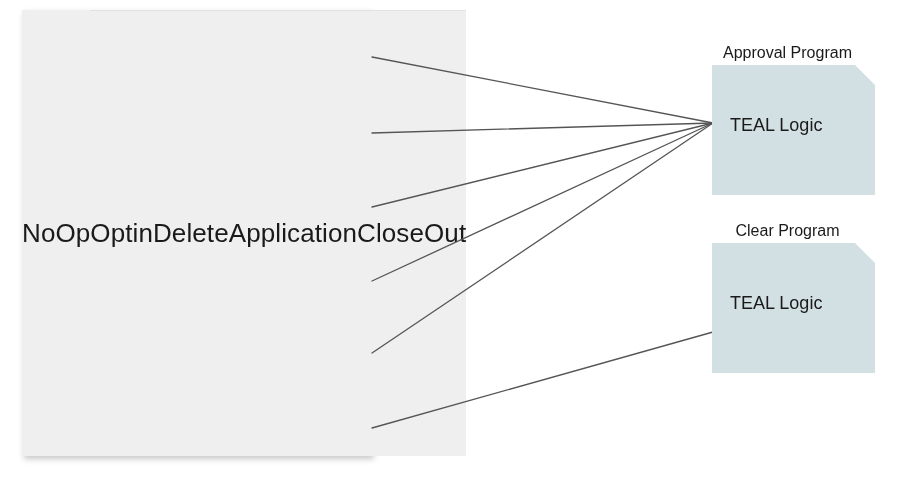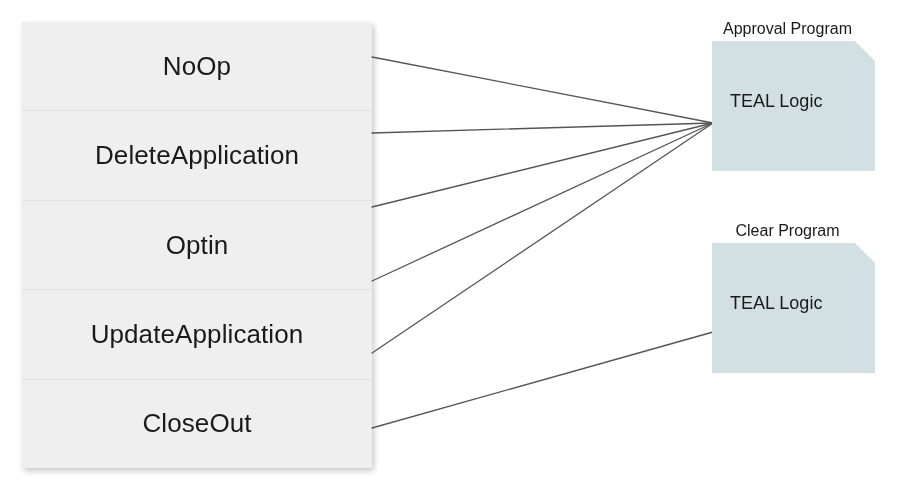--- a/index.html
+++ b/index.html
@@ -13,27 +13,26 @@
     height: 485px;
     background: #ffffff;
     overflow: hidden;
     font-family: "Liberation Sans", "DejaVu Sans", sans-serif;
   }
 
   
   #op-list {
     position: absolute;
     left: 22px;
-    top: 22px;
+    top: 10px;
     width: 350px;
     height: 446px;
     background: #efefef;
     box-shadow: 2px 3px 6px rgba(0,0,0,0.22);
     display: flex;
-    flex-direction: column;
   }
   .op-row {
     flex: 1 1 0;
     display: flex;
     align-items: center;
     justify-content: center;
     color: #1a1a1a;
     font-size: 26px;
     font-weight: 400;
     letter-spacing: 0.1px;
@@ -51,21 +50,21 @@
     top: 0;
     width: 911px;
     height: 485px;
     pointer-events: none;
   }
 
   
   .program-group {
     position: absolute;
   }
-  #approval-group { left: 700px; top: 20px; }
+  #approval-group { left: 700px; top: 44px; }
   #clear-group    { left: 700px; top: 222px; }
 
   .program-title {
     text-align: center;
     font-size: 16px;
     color: #1a1a1a;
     width: 175px;
     margin: 0 0 3px 0;
     white-space: nowrap;
   }
@@ -91,27 +90,24 @@
 </head>
 <body>
 
 <div id="canvas">
 
   <div id="op-list">
     <div class="op-row">
       <span>NoOp</span>
     </div>
     <div class="op-row">
-      <span>DeleteApplication</span>
-    </div>
-    <div class="op-row">
       <span>Optin</span>
     </div>
     <div class="op-row">
-      <span>UpdateApplication</span>
+      <span>DeleteApplication</span>
     </div>
     <div class="op-row">
       <span>CloseOut</span>
     </div>
   </div>
 
   <svg id="connectors" viewBox="0 0 911 485" xmlns="http://www.w3.org/2000/svg">
     <g id="connector-group" stroke-width="1.3" fill="none" stroke-linecap="round">
         <line x1="372" y1="57" x2="713" y2="123" stroke="#555555"></line>
         <line x1="372" y1="133" x2="713" y2="123" stroke="#555555"></line>

